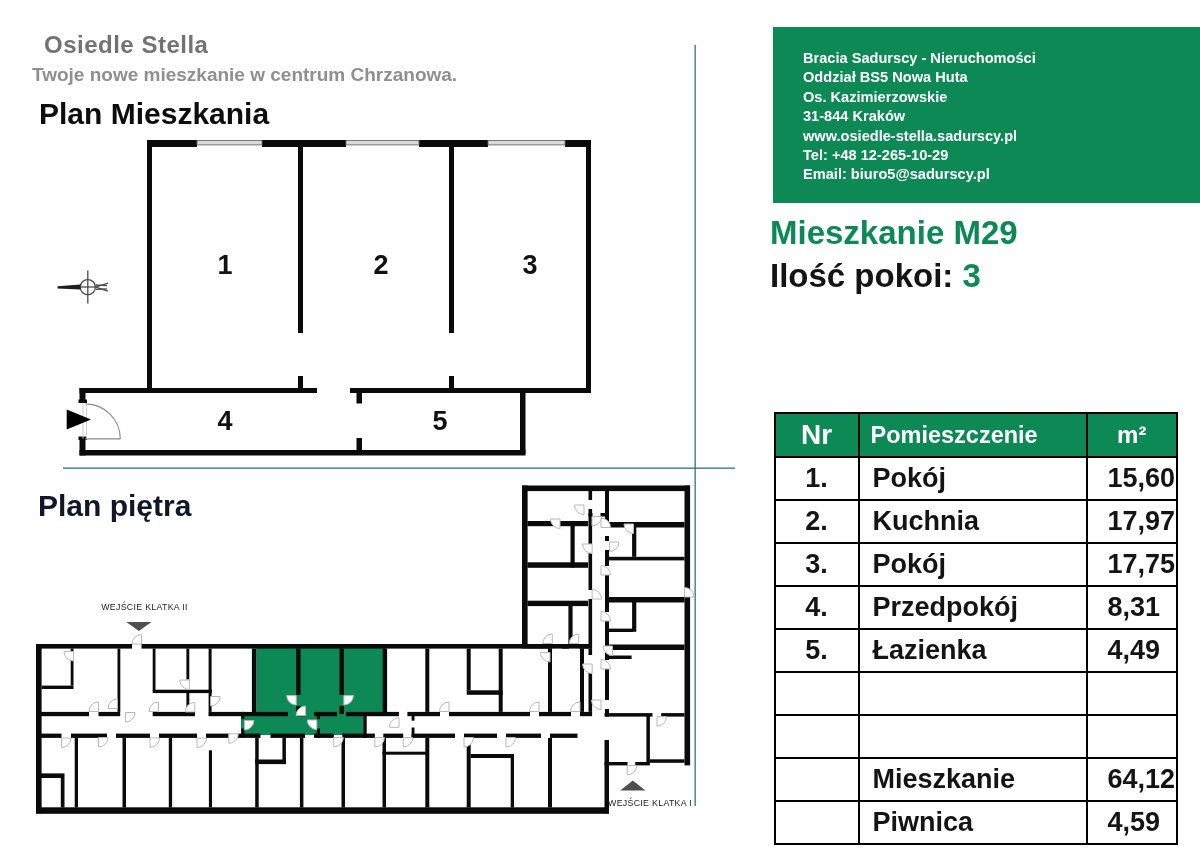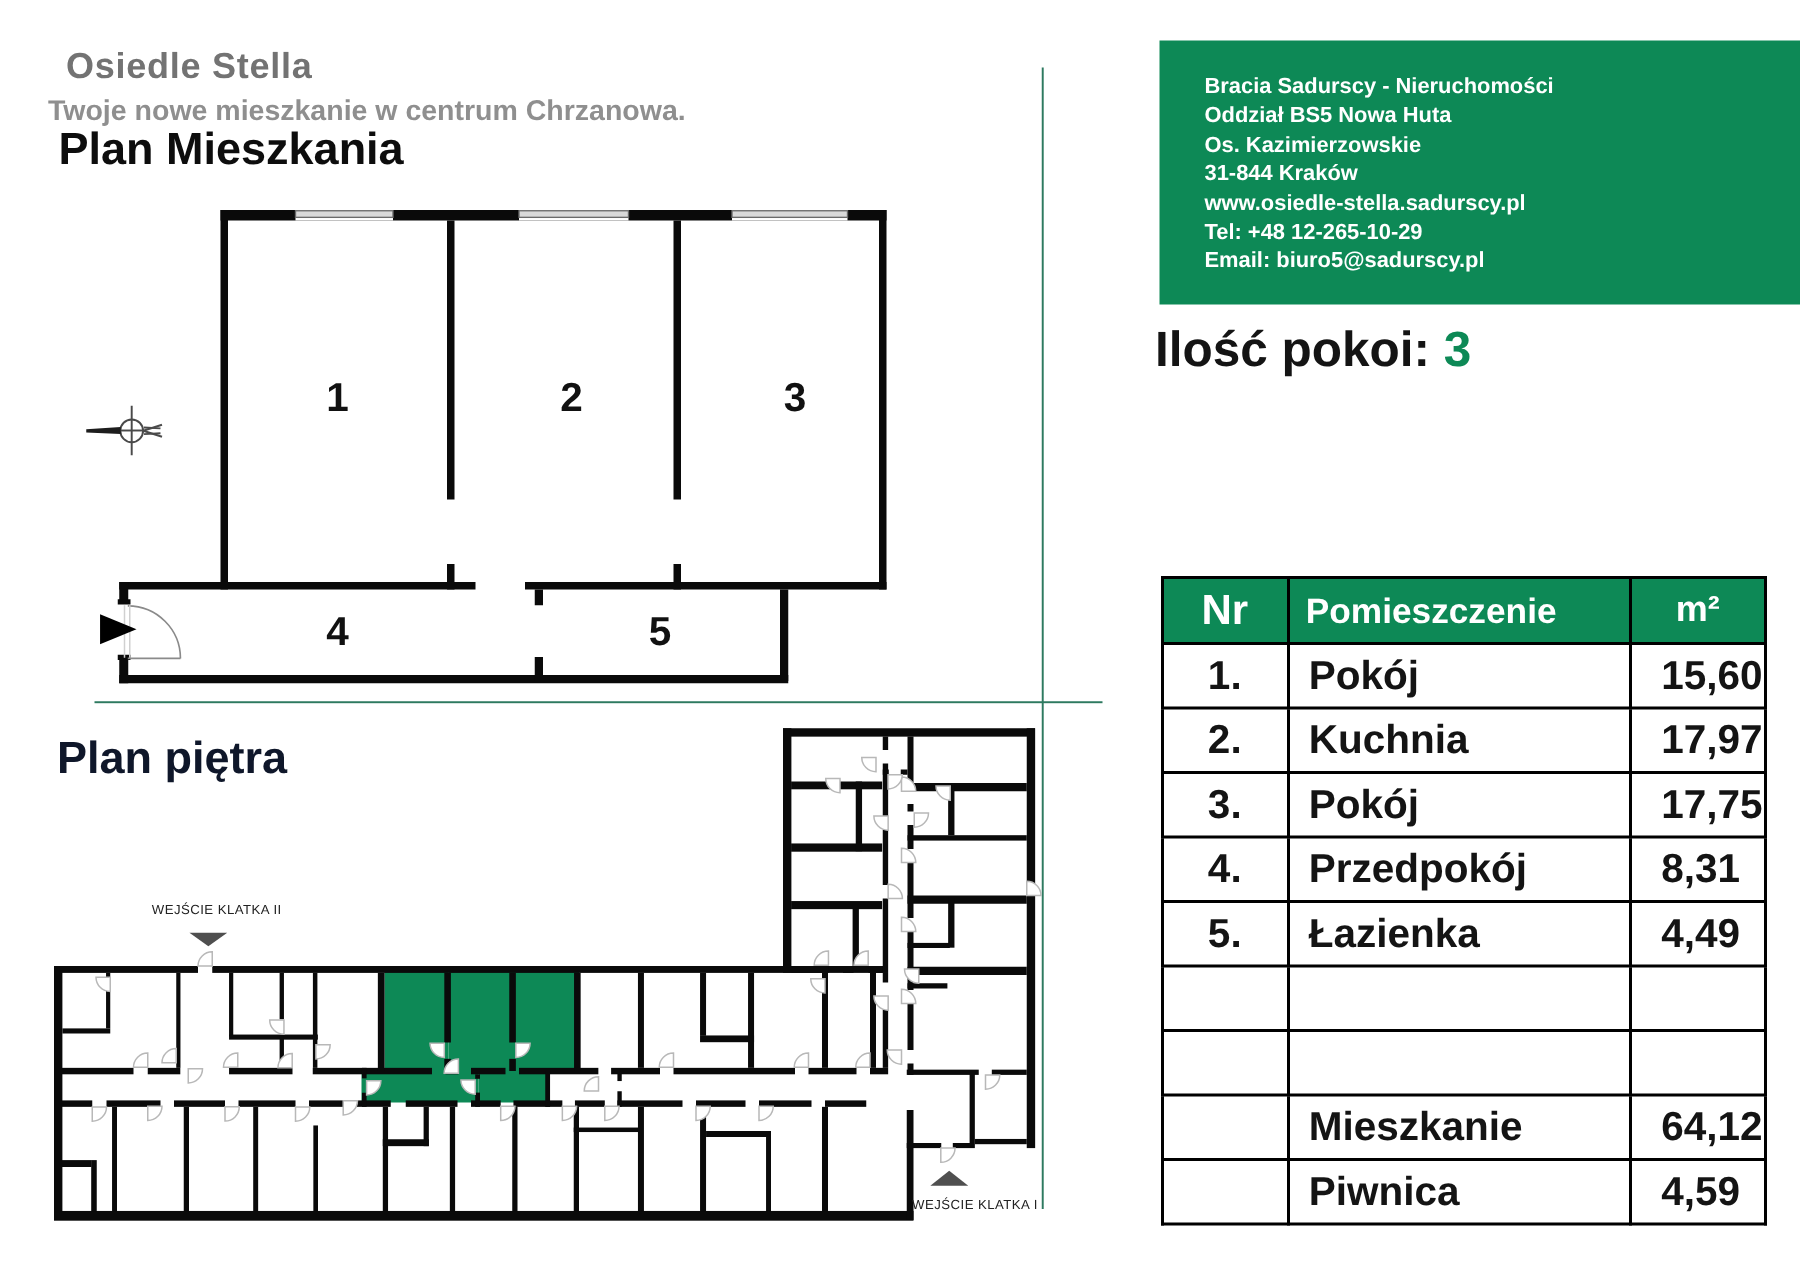--- a/index.html
+++ b/index.html
@@ -1,25 +1,25 @@
 <!DOCTYPE html>
 <html><head><meta charset="utf-8">
 <style>
 html,body{margin:0;padding:0;width:1200px;height:848px;background:#ffffff;
 font-family:"Liberation Sans",sans-serif;overflow:hidden;position:relative}
 .abs{position:absolute}
 #title{left:44px;top:30.6px;font-size:24px;font-weight:bold;color:#737373;letter-spacing:0.5px}
 #subtitle{left:32px;top:64px;font-size:19px;font-weight:bold;color:#8f8f8f}
-#h-plan1{left:39px;top:83px;font-size:30px;font-weight:bold;color:#0d0d0d}
+#h-plan1{left:39px;top:97px;font-size:30px;font-weight:bold;color:#0d0d0d}
 #h-plan2{left:38px;top:489px;font-size:30px;font-weight:bold;color:#0f172a}
 #gbox{left:773px;top:27px;width:464px;height:176px;background:#0d8956;color:#fff;
 font-size:14.6px;font-weight:bold;line-height:19.4px;padding:22px 0 0 30px;box-sizing:border-box}
 #heads{left:770px;top:210.8px;font-size:33px;font-weight:bold;color:#141414;line-height:43.5px}
 #heads .g{color:#0d8956}
-table{position:absolute;left:773.5px;top:384px;border-collapse:collapse;table-layout:fixed;font-weight:bold;color:#141414}
+table{position:absolute;left:773.5px;top:412px;border-collapse:collapse;table-layout:fixed;font-weight:bold;color:#141414}
 td,th{border:2px solid #000;overflow:hidden;white-space:nowrap}
 thead th{background:#0d8956;color:#fff;height:40px}
 th.c1{width:80px;font-size:28px}
 th.c2{width:214px;font-size:23.5px;text-align:left;padding-left:11px}
 th.c3{width:82px;font-size:24px}
 td{height:39px;font-size:27px}
 td.c1{text-align:center}
 td.c2{text-align:left;padding-left:13px}
 td.c3{text-align:left;padding-left:20px}
 </style></head>
@@ -338,20 +338,21 @@
     <text x="144.5" y="609.5" font-size="8.8" font-weight="normal" fill="#222" text-anchor="middle" letter-spacing="0.3" font-family="Liberation Sans, sans-serif">WEJŚCIE KLATKA II</text>
     <polygon points="620.2,790.5 645.5,790.5 632.8,780.5" fill="#4f4f4f"></polygon>
     <text x="650" y="806" font-size="8.8" font-weight="normal" fill="#222" text-anchor="middle" letter-spacing="0.3" font-family="Liberation Sans, sans-serif">WEJŚCIE KLATKA I</text>
   </svg>
 <div class="abs" id="title">Osiedle Stella</div>
 <div class="abs" id="subtitle">Twoje nowe mieszkanie w centrum Chrzanowa.</div>
 <div class="abs" id="h-plan1">Plan Mieszkania</div>
 <div class="abs" id="h-plan2">Plan piętra</div>
 <div class="abs" id="gbox">Bracia Sadurscy - Nieruchomości<br>Oddział BS5 Nowa Huta<br>Os. Kazimierzowskie<br>31-844 Kraków<br>www.osiedle-stella.sadurscy.pl<br>Tel: +48 12-265-10-29<br>Email: biuro5@sadurscy.pl</div>
 <div class="abs" id="heads">
+<div><span class="g">Mieszkanie M29</span></div>
 <div>Ilość pokoi: <span class="g">3</span></div>
 </div>
 <table>
 <thead>
       <tr>
         <th class="c1">Nr</th>
         <th class="c2">Pomieszczenie</th>
         <th class="c3">m²</th>
       </tr>
     </thead>

